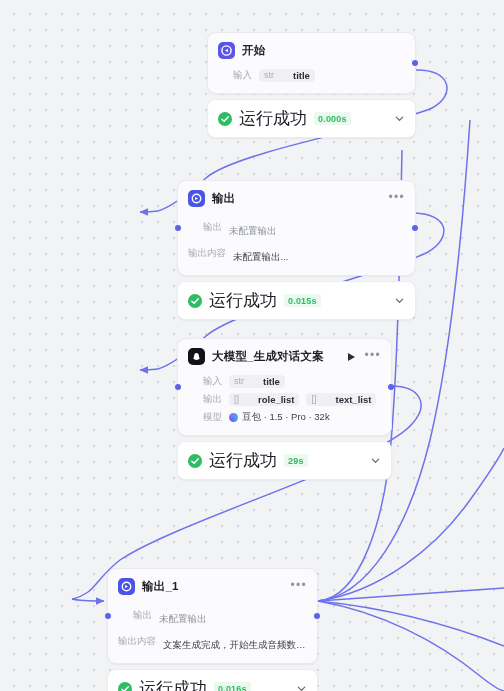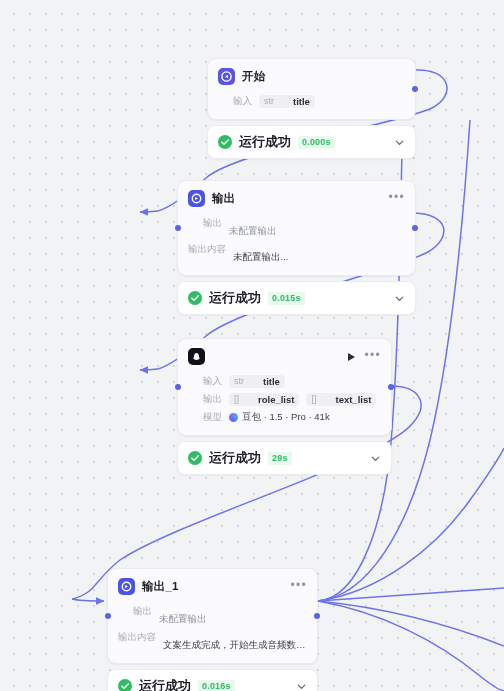--- a/index.html
+++ b/index.html
@@ -44,21 +44,21 @@
     letter-spacing:.2px;white-space:nowrap;
   }
   .nhead-sp{flex:1 1 auto;}
   .play-ic{width:12px;height:12px;flex:0 0 auto;}
   .dots{
     color:#9094a3;font-size:12px;letter-spacing:1.3px;
     line-height:8px;flex:0 0 auto;padding-bottom:3px;
   }
 
   .nbody{padding:2px 10px 9px 10px;}
-  .prow{display:flex;align-items:flex-start;gap:7px;padding:2.5px 0;}
+  .prow{display:flex;align-items:center;gap:7px;padding:2.5px 0;}
   .plabel{
     font-size:9.5px;color:#a6a9b4;white-space:nowrap;
     min-width:34px;text-align:right;flex:0 0 auto;
   }
   .pvals{display:flex;align-items:center;gap:7px;flex-wrap:nowrap;overflow:hidden;}
   .chip{
     display:inline-flex;align-items:center;gap:19px;
     background:#f0f0f4;border-radius:4px;padding:1px 5px;
     font-size:9.5px;color:#2d2f38;font-weight:600;white-space:nowrap;
   }
@@ -72,21 +72,21 @@
   }
 
   .status{
     margin-top:5px;
     background:#ffffff;border:1px solid #ebebf1;border-radius:8px;
     box-shadow:0 1px 2px rgba(20,22,40,.05);
     display:flex;align-items:center;gap:7px;
     padding:7px 10px;
   }
   .ok-ic{width:14px;height:14px;flex:0 0 auto;}
-  .stext{font-size:13px;color:#1d1f26;font-weight:700;}
+  .stext{font-size:17px;color:#1d1f26;font-weight:400;}
   .timebadge{
     background:#e9f9ee;color:#2ebd62;border-radius:2px;
     font-size:9px;font-weight:700;padding:1.5px 4px;letter-spacing:.2px;
   }
   .st-sp{flex:1 1 auto;}
   .chev{width:11px;height:11px;flex:0 0 auto;}
 
   .port{
     position:absolute;width:6px;height:6px;border-radius:50%;
     background:#5b63e8;top:50%;margin-top:-3px;
@@ -119,21 +119,21 @@
 
       <path d="M318,601 C360,598 386,520 392,430 C398,350 400,250 402,150"></path>
       <path d="M318,601 C368,596 408,530 430,440 C450,356 462,240 470,120"></path>
       <path d="M318,601 C380,592 436,548 470,500 C490,472 500,456 504,448"></path>
       <path d="M318,601 C390,596 450,592 504,588"></path>
       <path d="M318,601 C388,608 448,624 504,646"></path>
       <path d="M318,601 C380,612 436,640 480,676 C490,684 498,690 504,691"></path>
     </g>
   </svg>
 
-  <div class="node-wrap" style="left:207px;top:58px;width:209px;">
+  <div class="node-wrap" style="left:207px;top:32px;width:209px;">
     <div class="node">
       <div class="port r"></div>
       <div class="nhead">
         <div class="nicon start">
           <svg width="11" height="11" viewBox="0 0 12 12">
               <circle cx="6" cy="6" r="5" fill="none" stroke="#fff" stroke-width="1.5"></circle>
               <path d="M7.6,4 L4.6,6 L7.6,8 z" fill="#fff"></path>
             </svg>
         </div>
         <div class="ntitle">开始</div>
@@ -207,20 +207,21 @@
   <div class="node-wrap" style="left:177px;top:338px;width:215px;">
     <div class="node">
       <div class="port l" style="top:48px;"></div>
       <div class="port r" style="top:48px;"></div>
       <div class="nhead">
         <div class="nicon llm">
           <svg width="11" height="11" viewBox="0 0 12 12">
               <path d="M6,2.2 C7.6,2.2 8.6,3.6 8.6,5.2 C8.6,6.6 9.4,7.2 9.4,8.0 C9.4,9.0 7.9,9.7 6,9.7 C4.1,9.7 2.6,9.0 2.6,8.0 C2.6,7.2 3.4,6.6 3.4,5.2 C3.4,3.6 4.4,2.2 6,2.2 Z" fill="#fff"></path>
             </svg>
         </div>
+        <div class="ntitle">大模型_生成对话文案</div>
         <span class="nhead-sp"></span>
         <svg class="play-ic" viewBox="0 0 12 12">
             <path d="M3,2 L10,6 L3,10 z" fill="#2b2d38"></path>
           </svg>
         <span class="dots">•••</span>
       </div>
       <div class="nbody">
         <div class="prow">
           <div class="plabel">输入</div>
           <div class="pvals">
@@ -240,21 +241,21 @@
             <span class="chip">
               <span class="ty">[]</span>
                 <span>text_list</span>
             </span>
           </div>
         </div>
         <div class="prow">
           <div class="plabel">模型</div>
           <div class="model-line">
             <span class="model-dot"></span>
-            <span>豆包 · 1.5 · Pro · 41k</span>
+            <span>豆包 · 1.5 · Pro · 32k</span>
           </div>
         </div>
       </div>
     </div>
     <div class="status">
       <svg class="ok-ic" viewBox="0 0 16 16">
           <circle cx="8" cy="8" r="8" fill="#2ebd62"></circle>
           <path d="M4.4 8.2 L6.9 10.6 L11.6 5.6" fill="none" stroke="#fff" stroke-width="1.7" stroke-linecap="round" stroke-linejoin="round"></path>
         </svg>
       <span class="stext">运行成功</span>

